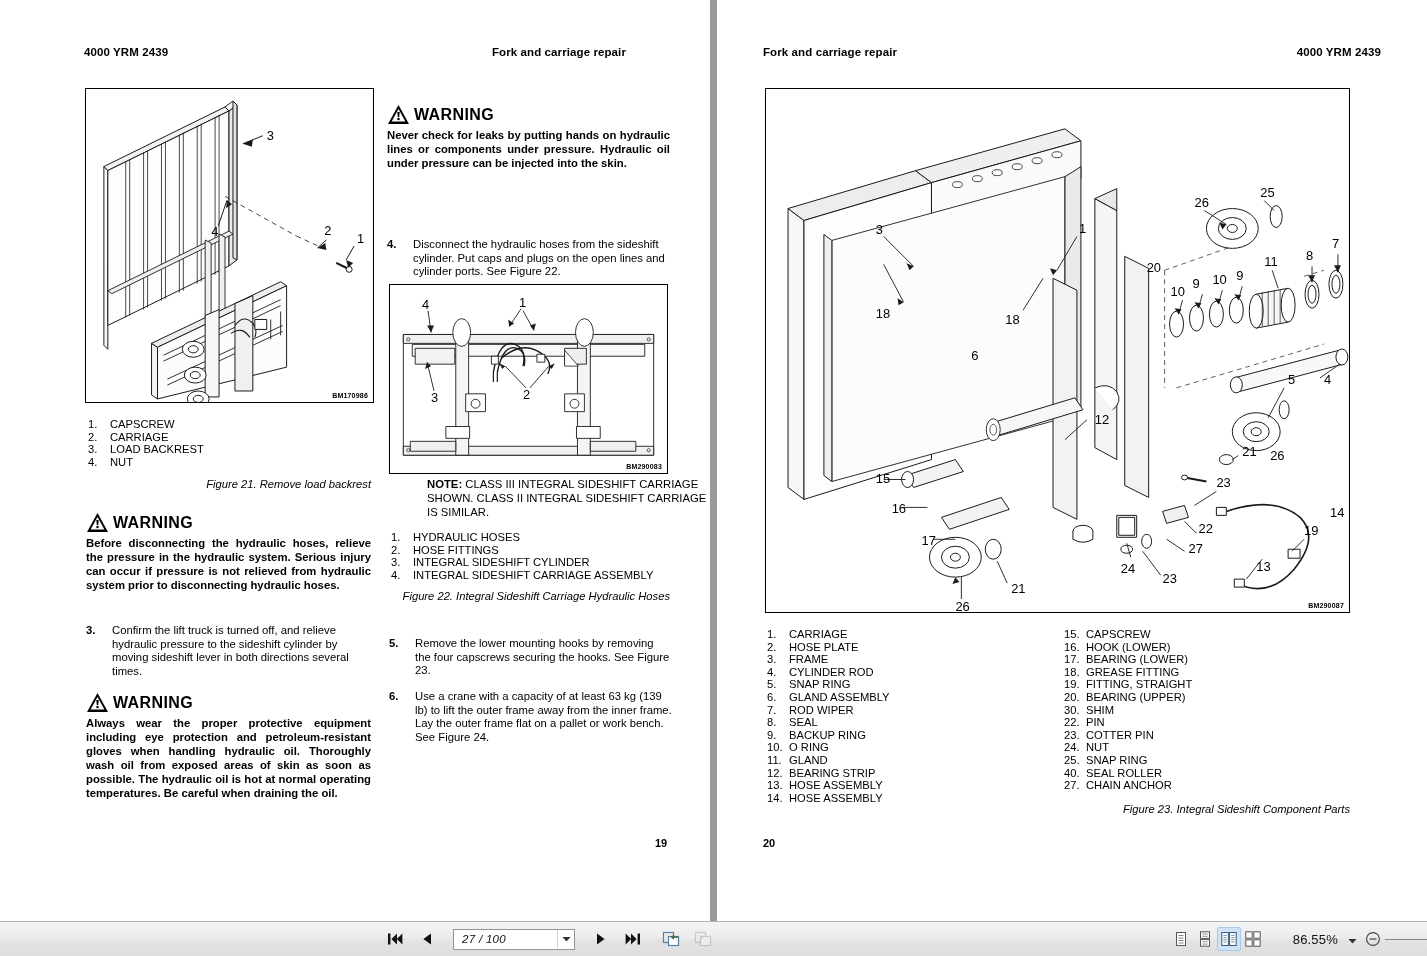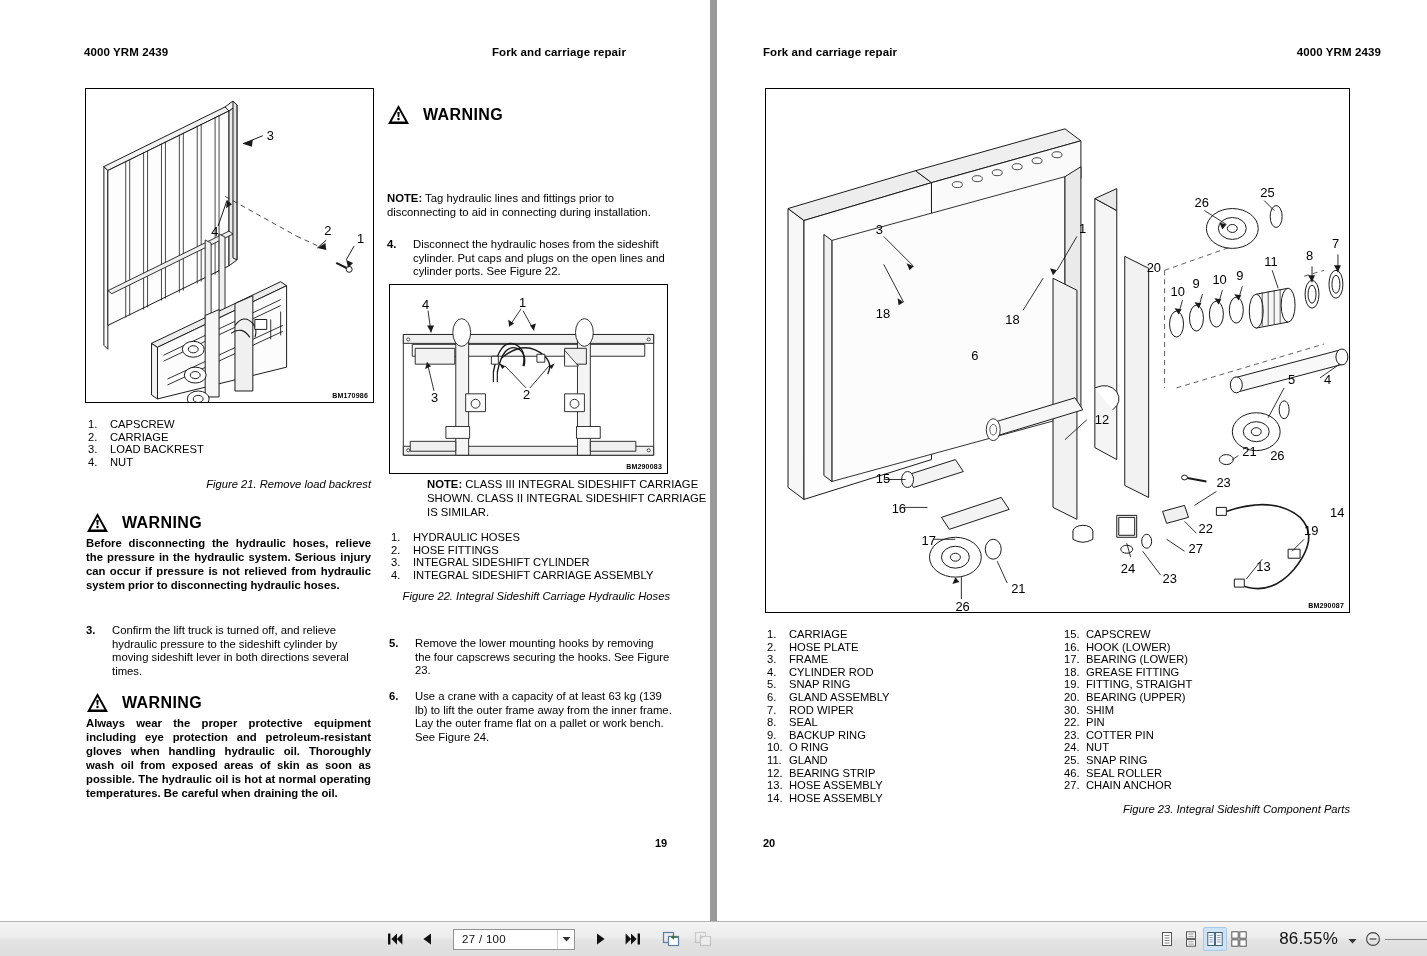--- a/index.html
+++ b/index.html
@@ -43,21 +43,21 @@
   
   .folio { position:absolute; bottom:72px; font-size:11px; font-weight:bold; color:#000; }
 
   
   .col { position:absolute; }
   .bold-just { font-weight:bold; text-align:justify; font-size:11.3px; line-height:13.9px; }
   .note { font-size:11.3px; line-height:13.8px; }
   .note b { font-weight:bold; }
 
   
-  .warn-head { display:flex; align-items:center; gap:13px; margin-bottom:4px; }
+  .warn-head { display:flex; align-items:center; gap:4px; margin-bottom:4px; }
   .warn-head .txt { font-size:16px; font-weight:bold; letter-spacing:0.4px; }
   .tri {
     width:23px; height:21px; position:relative; display:inline-block;
   }
   .tri svg { display:block; }
 
   
   .step { display:flex; margin-top:10px; font-size:11.3px; line-height:13.7px; }
   .step .n { width:26px; font-weight:bold; flex:none; }
   .step .t { flex:1; }
@@ -82,42 +82,42 @@
   }
   .figsvg { position:absolute; inset:0; width:100%; height:100%; }
 
   
   .toolbar {
     position:absolute; left:0; bottom:0; width:1427px; height:35px;
     background:linear-gradient(to bottom,#f4f4f4 0%, #ececed 45%, #e3e3e4 55%, #dedede 100%);
     border-top:1px solid #b5b5b5;
     display:flex; align-items:center;
   }
-  .tb-center { position:absolute; left:383px; display:flex; align-items:center; gap:8px; }
+  .tb-center { position:absolute; left:383px; display:flex; align-items:center; gap:8px;font-style:italic; }
   .tb-right  { position:absolute; right:0px; display:flex; align-items:center; }
 
   .tbtn {
     width:24px; height:24px; display:flex; align-items:center; justify-content:center;
     background:transparent; border:1px solid transparent; border-radius:2px;
   }
   .tbtn.disabled { opacity:0.35; }
   .tbtn.active { background:#cfe3f7; border:1px solid #a8c9e8; }
 
   .pagebox {
     width:122px; height:21px; margin:0 6px;
     border:1px solid #949494; background:#fff;
     display:flex; align-items:center;
     font-size:11.5px; color:#111; position:relative;
   }
   .pagebox .val { padding-left:8px; flex:1; letter-spacing:0.3px; }
   .pagebox .caret {
     width:17px; height:19px; display:flex; align-items:center; justify-content:center;
     border-left:1px solid #d3d3d3;
   }
-  .zoomval { font-size:17px; color:#111; margin:0 6px 0 28px; letter-spacing:0.2px; }
+  .zoomval { font-size:13px; color:#111; margin:0 6px 0 28px; letter-spacing:0.2px; }
   .sl-line { width:42px; height:1px; background:#8a8a8a; }
   .minicaret { margin-left:4px; }
 </style>
 </head>
 <body>
 
 <div id="app">
 
   <div class="viewer">
 
@@ -274,26 +274,23 @@
             <span class="tri">
               <svg viewBox="0 0 23 21" width="23" height="21">
                 <path d="M11.5 1 L22 20 L1 20 Z" fill="#000"></path>
                 <path d="M11.5 5 L18.4 17.6 L4.6 17.6 Z" fill="#fff"></path>
                 <path d="M10.3 8 h2.4 l-0.5 5 h-1.4 z" fill="#000"></path>
                 <circle cx="11.5" cy="15" r="1.25" fill="#000"></circle>
               </svg>
             </span>
             <span class="txt">WARNING</span>
           </div>
-        </div>
-
-        <div class="col note" style="left:387px; top:192px; width:283px;">
-          <b>NOTE:</b>
-          <span>Tag hydraulic lines and fittings prior to disconnecting to aid in connecting during installation.</span>
-        </div>
+          <div class="bold-just">Never check for leaks by putting hands on hydraulic lines or components under pressure. Hydraulic oil under pressure can be injected into the skin.</div>
+        </div>
+
 
         <div class="col step" style="left:387px; top:228px; width:283px;">
           <div class="n">4.</div>
           <div class="t">Disconnect the hydraulic hoses from the sideshift cylinder. Put caps and plugs on the open lines and cylinder ports. See Figure 22.</div>
         </div>
 
         <div class="figbox" style="left:389px; top:284px; width:279px; height:190px;">
           <svg class="figsvg" viewBox="0 0 279 190">
             <g fill="none" stroke="#1a1a1a" stroke-width="0.9" stroke-linejoin="round">
 
@@ -700,21 +697,21 @@
           </div>
           <div class="row">
             <div class="idx wide">24.</div>
             <div class="nm">NUT</div>
           </div>
           <div class="row">
             <div class="idx wide">25.</div>
             <div class="nm">SNAP RING</div>
           </div>
           <div class="row">
-            <div class="idx wide">46.</div>
+            <div class="idx wide">40.</div>
             <div class="nm">SEAL ROLLER</div>
           </div>
           <div class="row">
             <div class="idx wide">27.</div>
             <div class="nm">CHAIN ANCHOR</div>
           </div>
         </div>
 
         <div class="col figcap" style="left:48px; top:803px; width:585px;">Figure 23. Integral Sideshift Component Parts</div>
 

